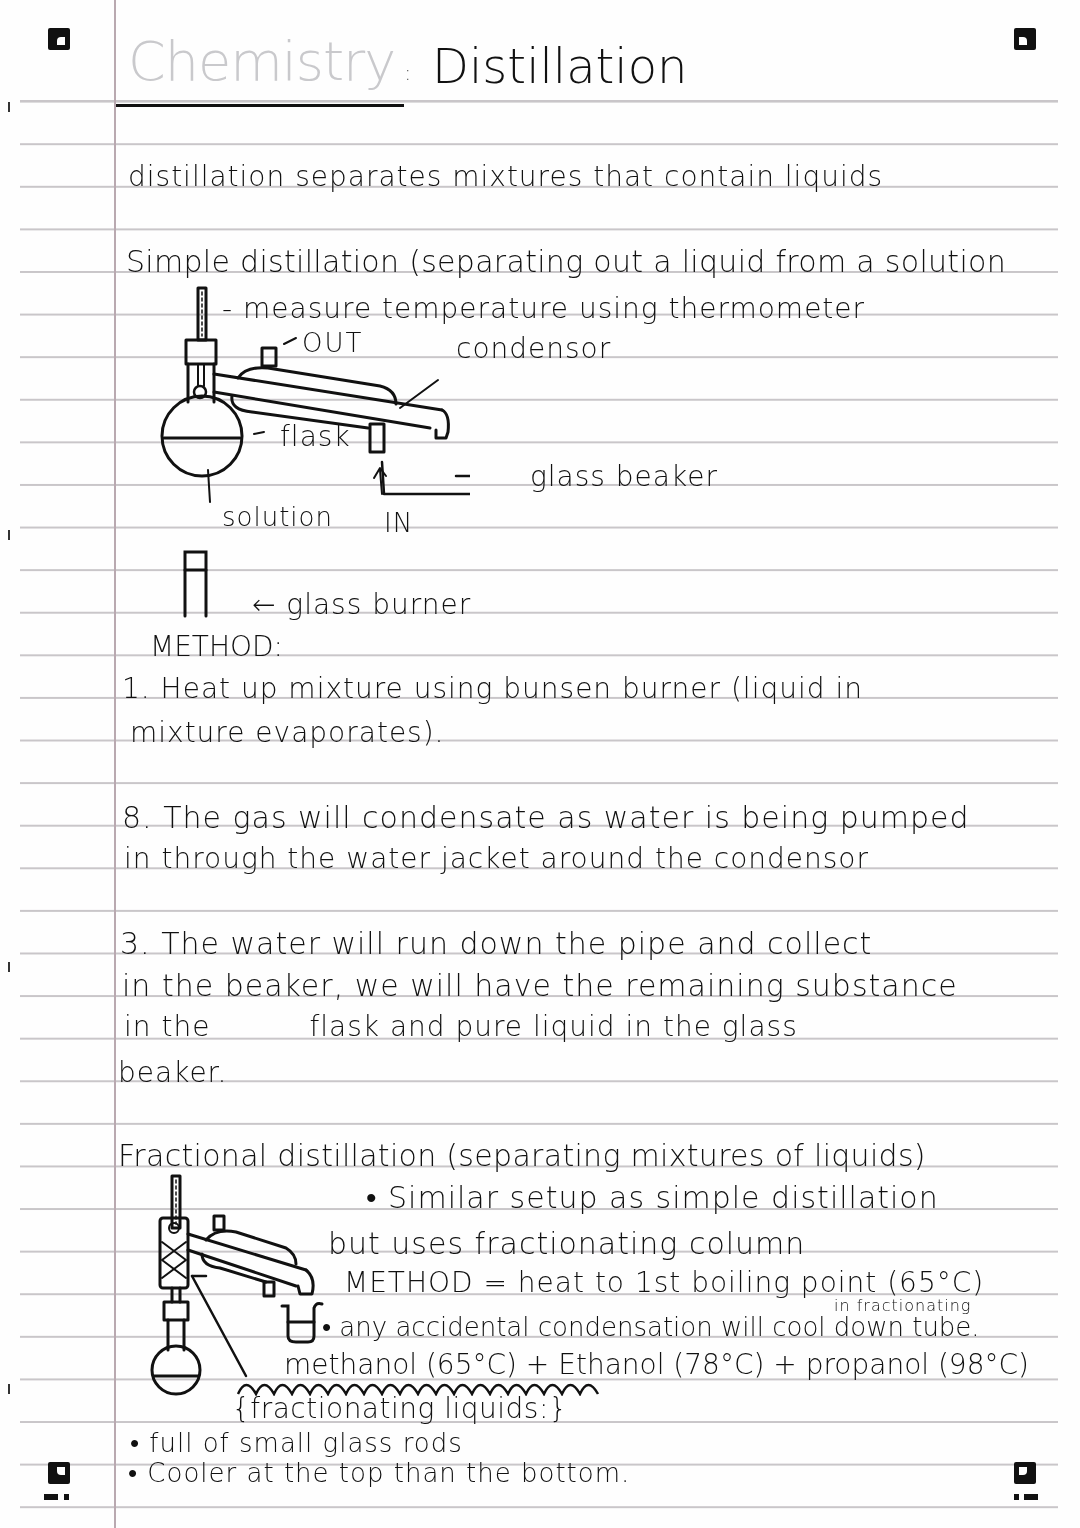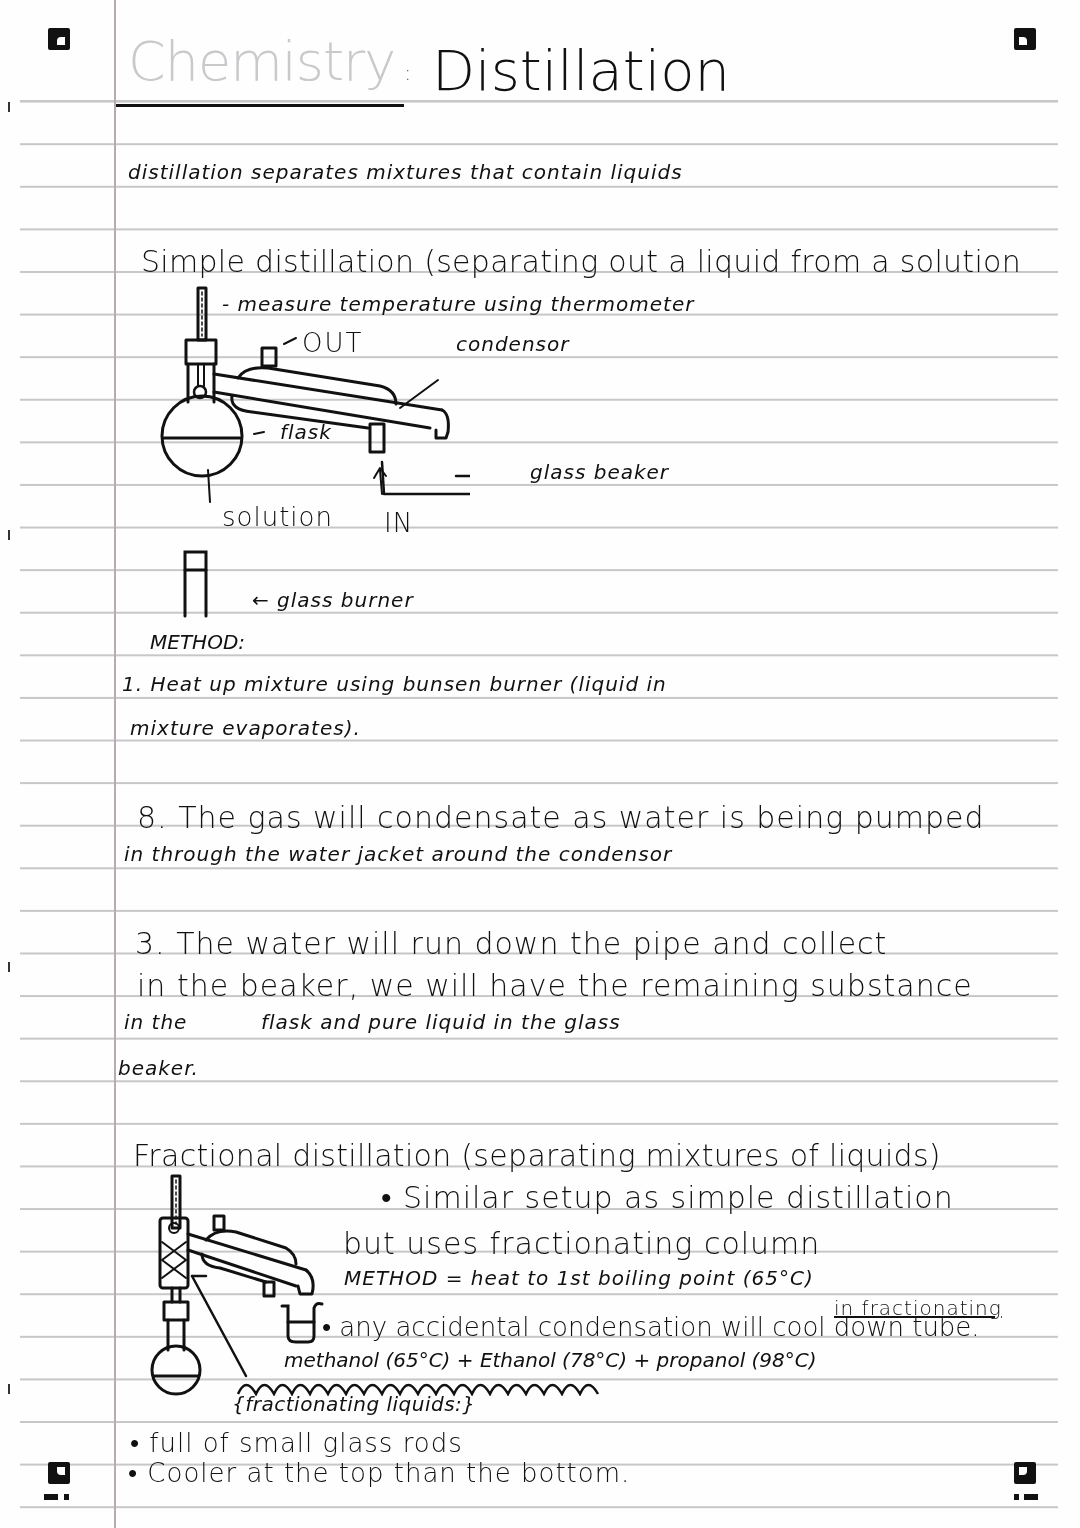--- a/index.html
+++ b/index.html
@@ -23,26 +23,26 @@
   .c-tl { left:48px; top:28px; } .c-tl::after { left:9px; top:9px; border-top-left-radius:4px; }
   .c-tr { left:1014px; top:28px; } .c-tr::after { left:5px; top:9px; border-top-right-radius:4px; }
   .c-bl { left:48px; top:1462px; } .c-bl::after { left:9px; top:5px; border-bottom-left-radius:4px; }
   .c-br { left:1014px; top:1462px; } .c-br::after { left:5px; top:5px; border-bottom-right-radius:4px; }
   .tick { position:absolute; background:#111; height:6px; top:1494px; }
   .hole { position:absolute; left:8px; width:2px; height:10px; background:#333; }
 
   .txt { position:absolute; white-space:nowrap; font-family:"DejaVu Sans", sans-serif; font-weight:300; letter-spacing:1px; }
   .title-sub { left:128px; top:30px; font-size:54px; color:#c9c9cc; font-family:"DejaVu Sans", sans-serif; letter-spacing:-1px;text-align:center; }
   .title-colon { left:404px; top:60px; font-size:22px; color:#555; }
-  .title-main { left:432px; top:38px; font-size:56px; letter-spacing:0px; }
+  .title-main { left:432px; top:38px; font-size:48px; letter-spacing:0px; }
   .title-underline { position:absolute; left:116px; top:104px; width:288px; height:3px; background:#111; }
-  .h { font-size:30px;margin-left:15px; }
-  .b { font-size:20px;font-style:italic; }
+  .h { font-size:30px; }
+  .b { font-size:28px; }
   .s { font-size:26px; }
-  .xs { font-size:20px;text-decoration:underline; }
+  .xs { font-size:16px; }
   .fig { position:absolute; }
   .fig svg { display:block; }
 </style>
 </head>
 <body>
 
 <div class="rules"></div>
 <div class="rules-mask-top"></div>
 <div style="position:absolute;left:20px;top:100px;width:1038px;height:1.6px;background:#c9c6c9"></div>
 <div class="margin-line"></div>

